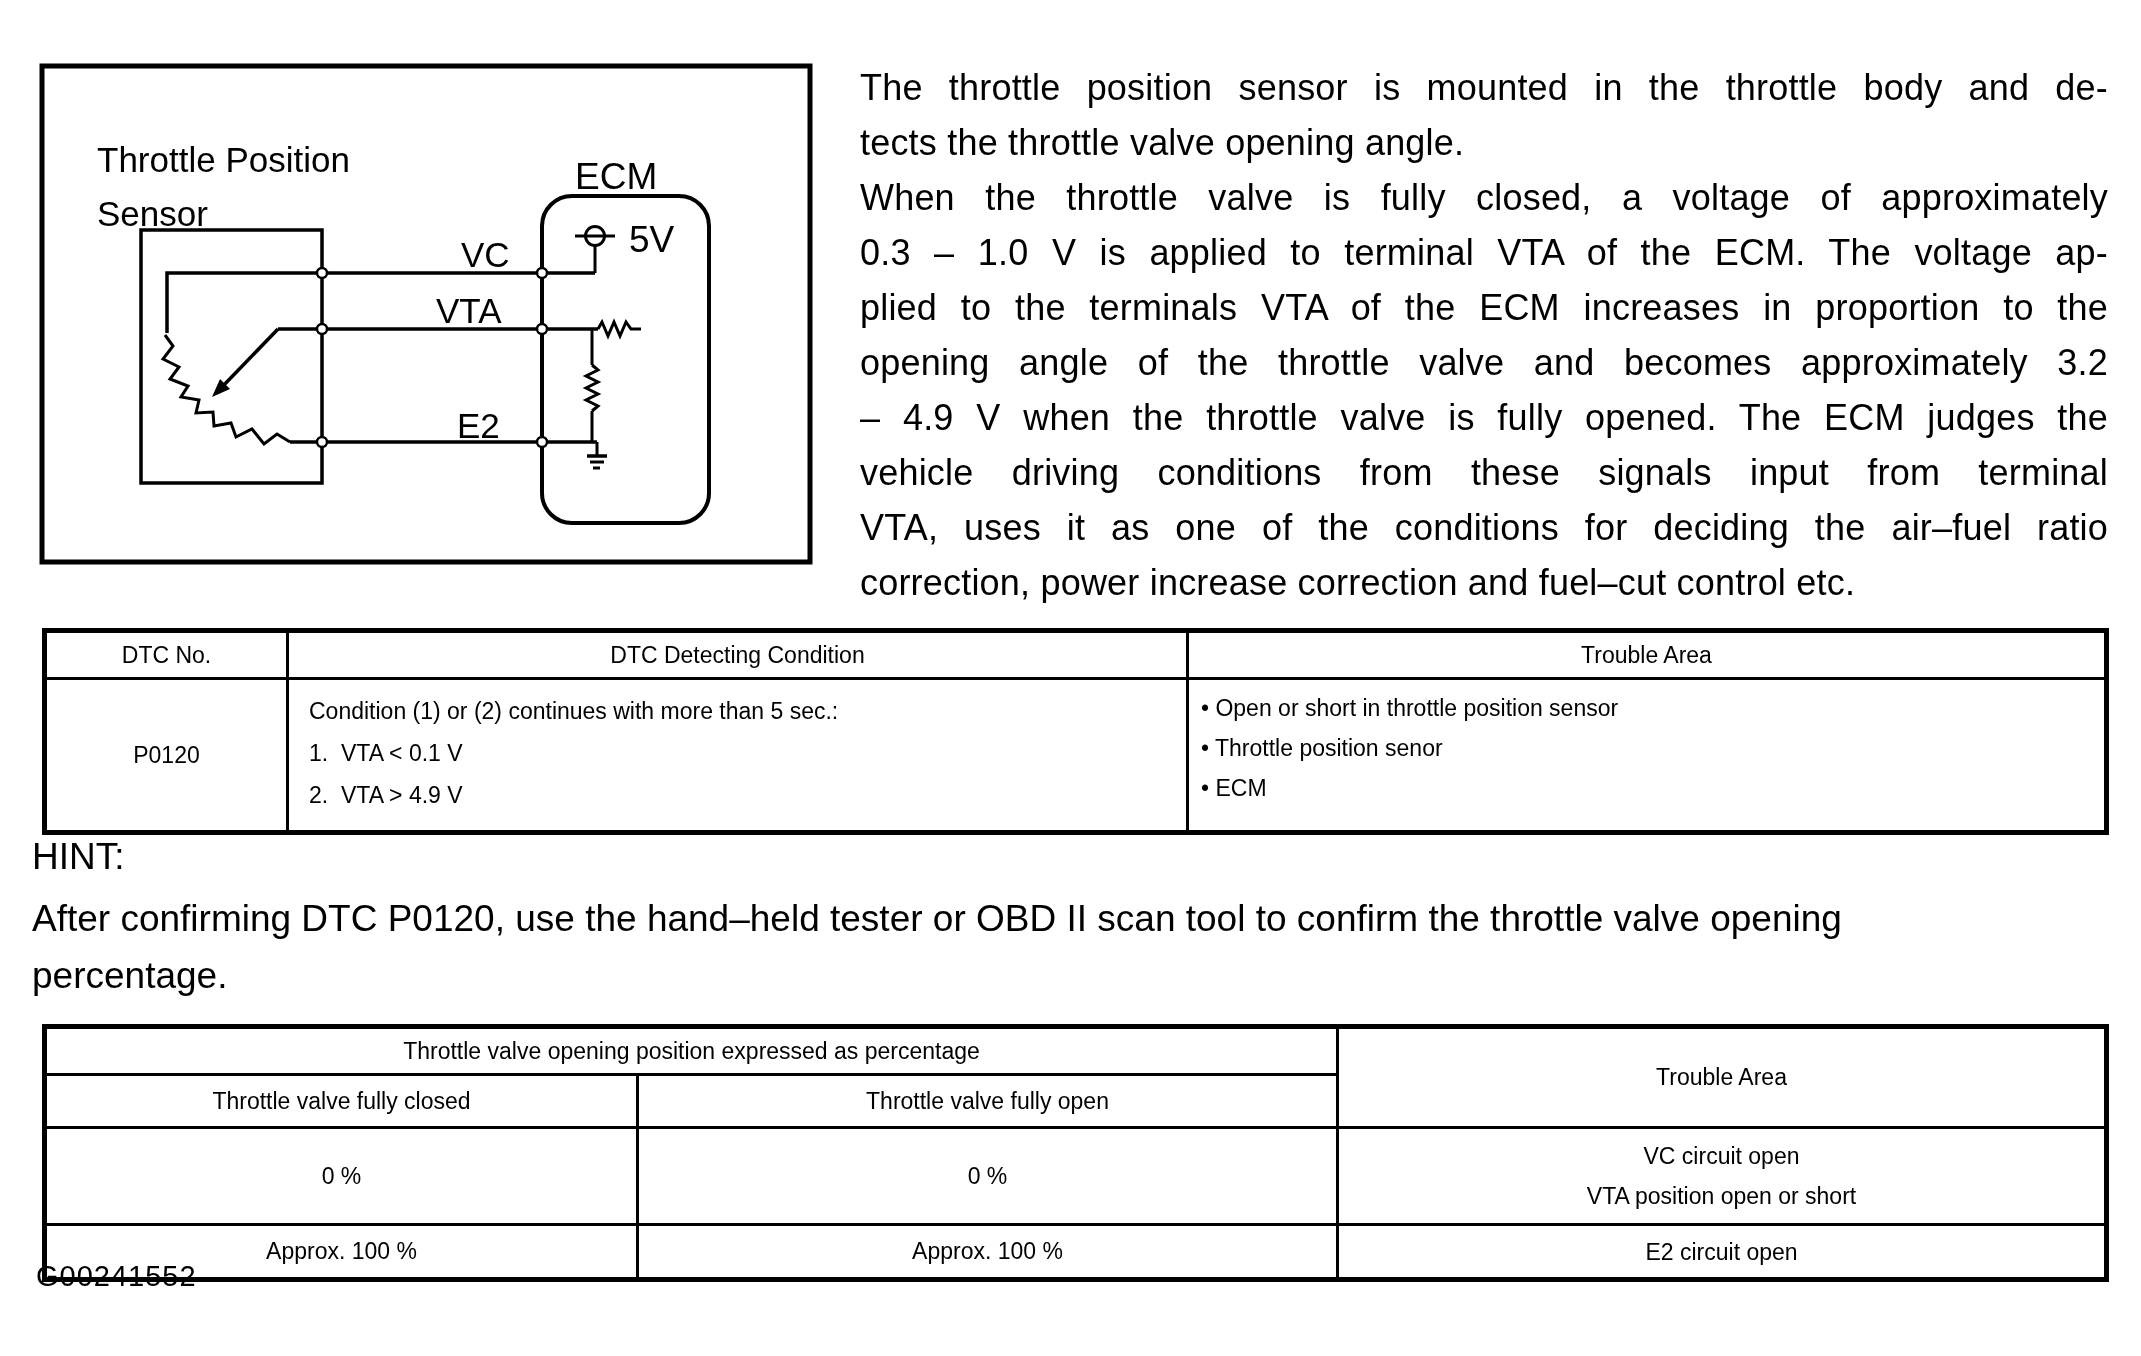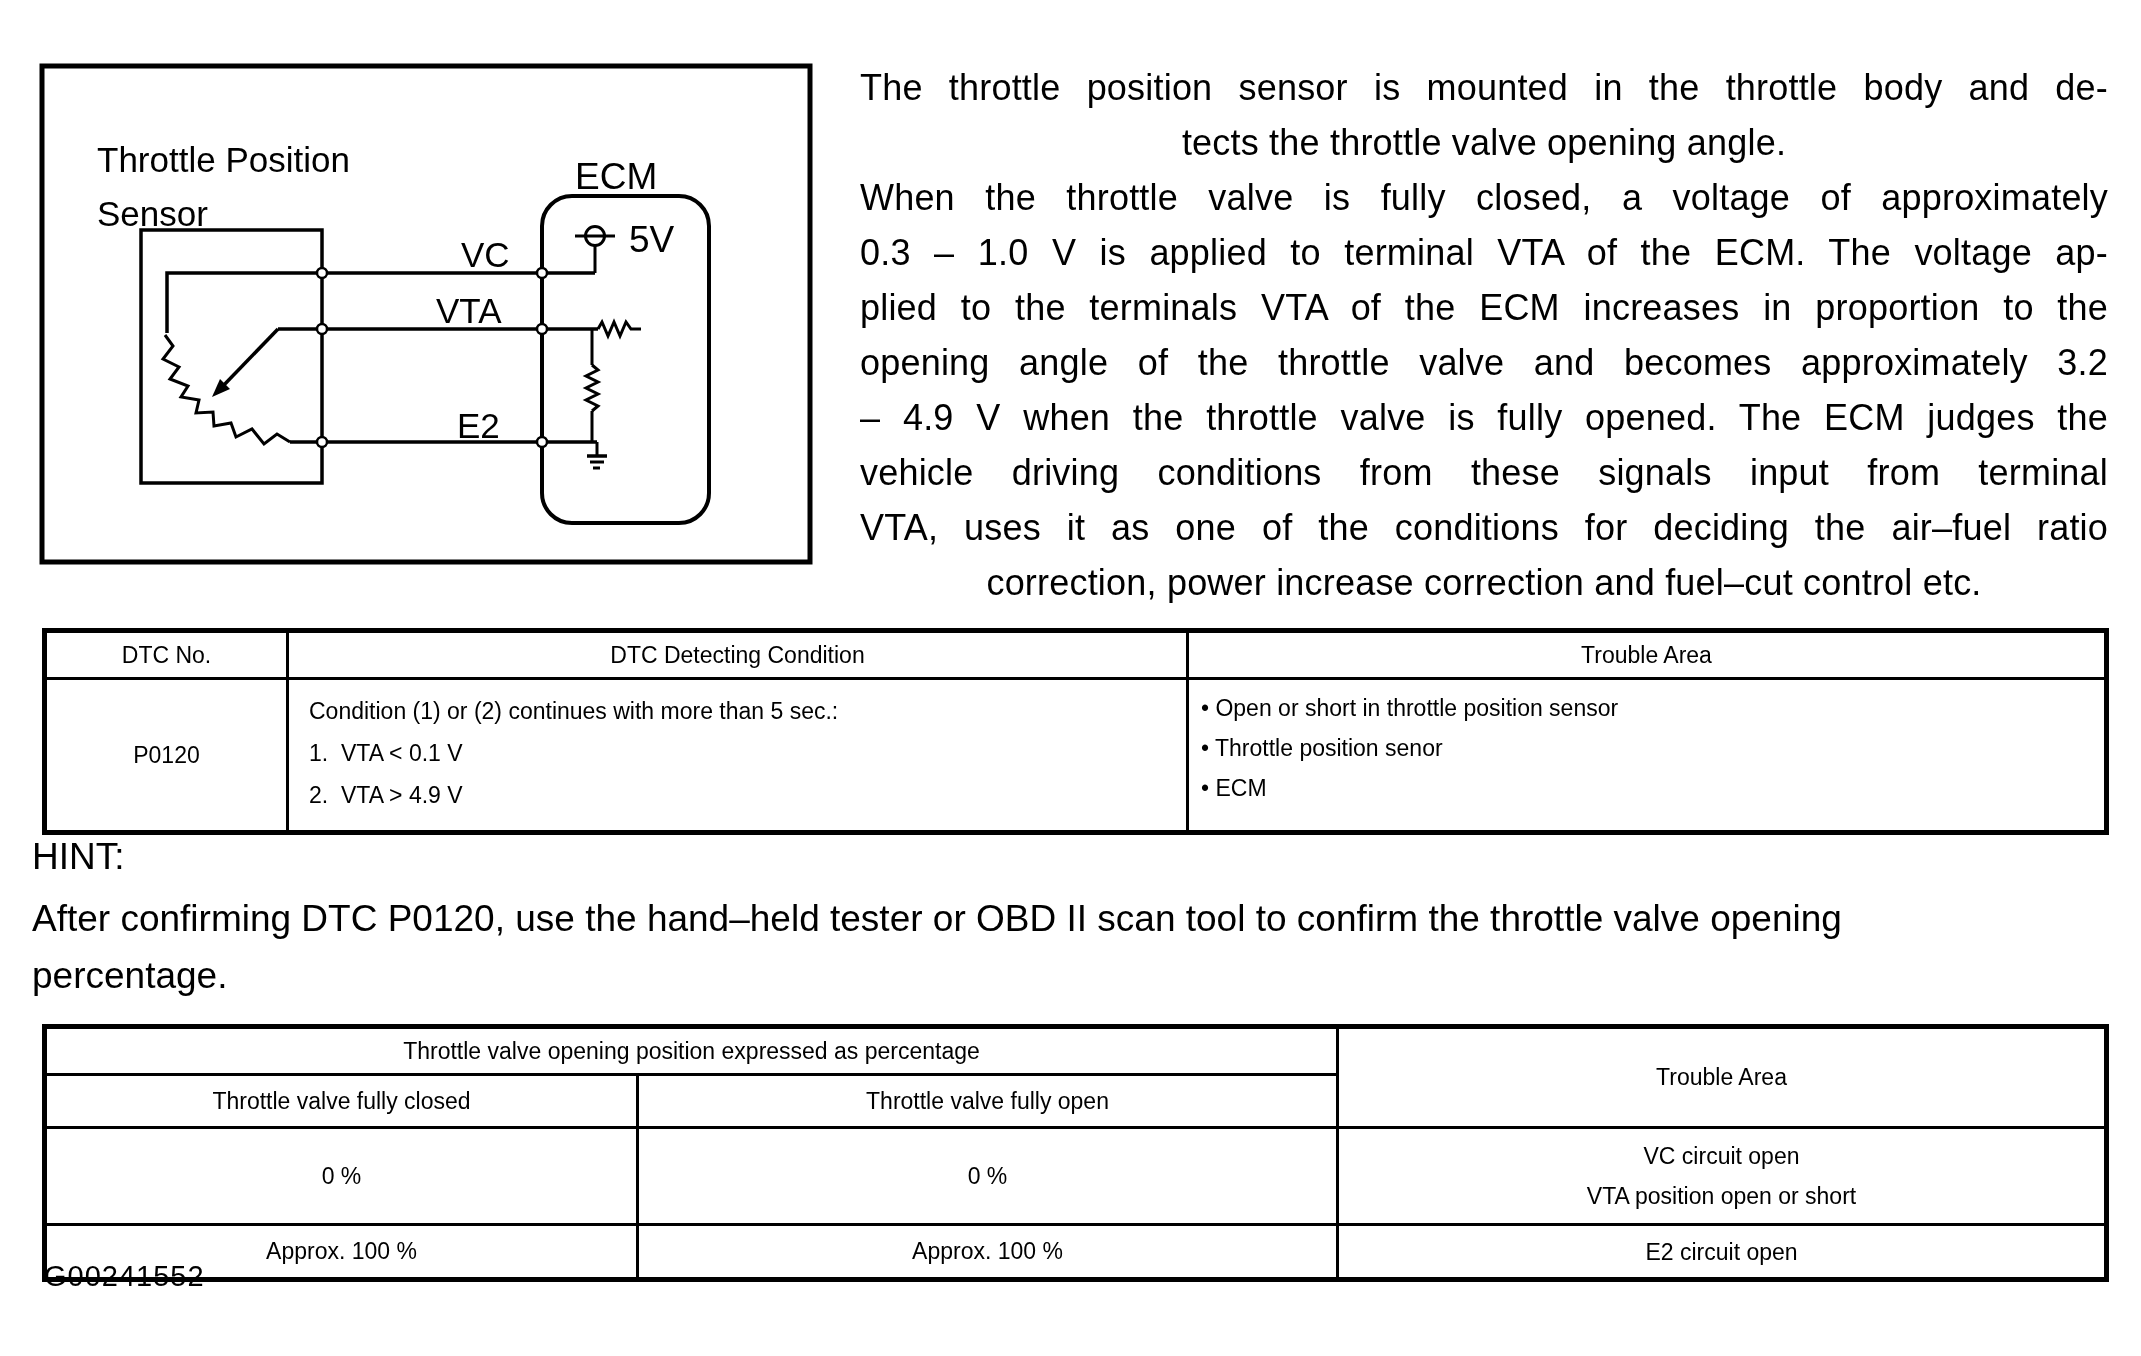--- a/index.html
+++ b/index.html
@@ -13,21 +13,21 @@
   }
   
   svg.figure{position:absolute;left:0;top:0;}
   svg.figure text{fill:#000;font-family:"Liberation Sans", sans-serif;}
   svg.figure .stroke{fill:none;stroke:#000;}
   
   .description{
     position:absolute;left:860px;top:60px;width:1248px;
     font-size:36px;line-height:55px;letter-spacing:0.2px;
   }
-  .description .ln{height:55px;white-space:nowrap;text-align:center;}
+  .description .ln{height:55px;white-space:nowrap;}
   .description .ln.just{white-space:normal;text-align:justify;text-align-last:justify;}
   
   table.sheet{
     position:absolute;border-collapse:collapse;table-layout:fixed;
     border:5px solid #000;font-size:23px;
   }
   table.sheet td,table.sheet th{
     border:3px solid #000;padding:0;font-weight:400;vertical-align:middle;
   }
   table.sheet th{text-align:center;}
@@ -44,21 +44,21 @@
   .hint .hlabel{height:54px;}
   .hint .hline{line-height:57px;}
   
   .pct-table{left:42px;top:1024px;width:2062px;text-align:center;}
   .pct-table tr.r1 td{height:44px;}
   .pct-table tr.r2 td{height:50px;}
   .pct-table tr.r3 td{height:94px;}
   .pct-table tr.r4 td{height:51px;}
   .pct-table .tl{line-height:40px;}
   
-  .figure-id{position:absolute;left:44px;top:1260px;font-size:29px;letter-spacing:1px;}
+  .figure-id{position:absolute;left:36px;top:1260px;font-size:29px;letter-spacing:1px;}
 </style>
 </head>
 <body>
 
 <div class="page">
 
   <svg class="figure" width="860" height="580" viewBox="0 0 860 580">
 
     <rect class="stroke" x="42" y="66" width="768" height="496" stroke-width="5"></rect>
 

